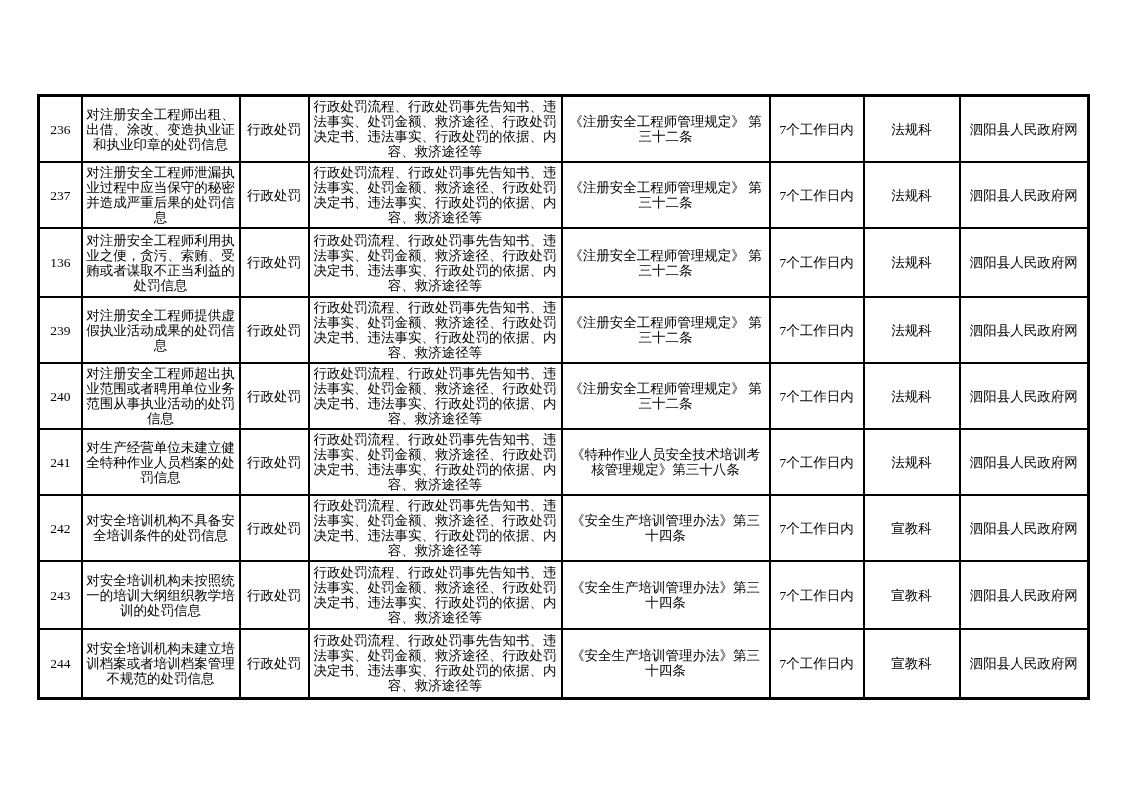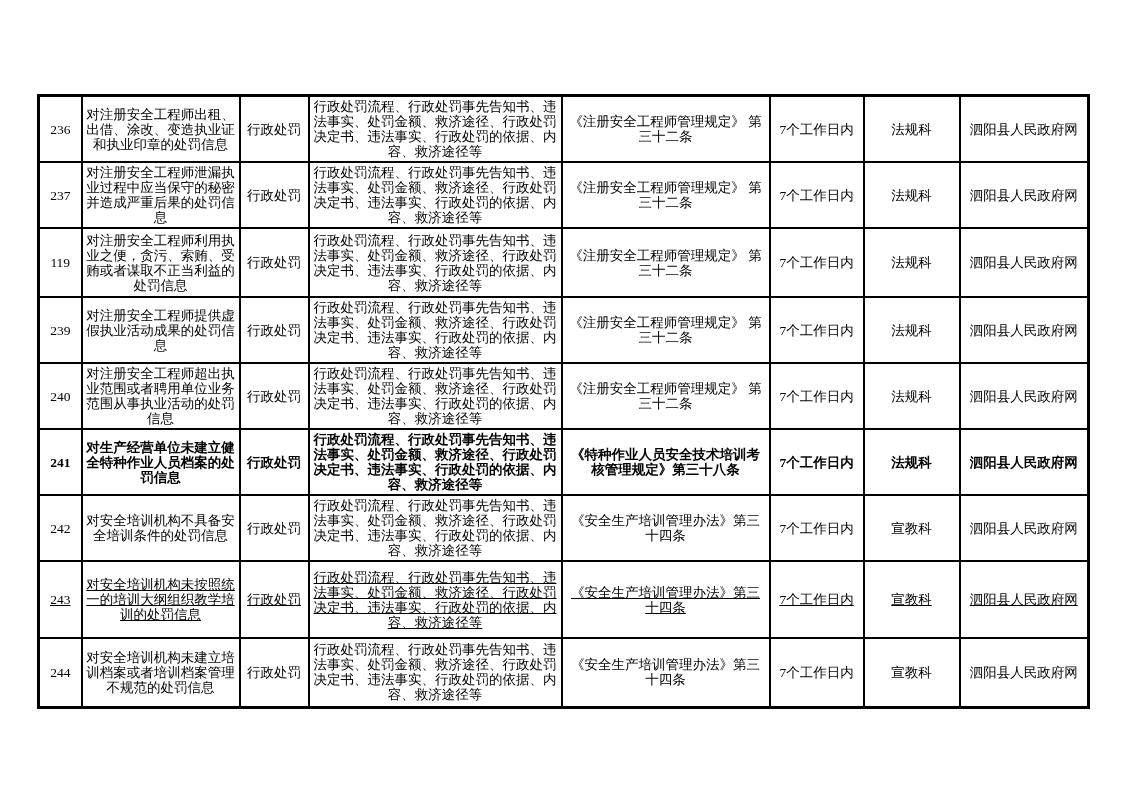--- a/index.html
+++ b/index.html
@@ -44,23 +44,23 @@
   col.col-legal   { width: 208px; }
   col.col-time    { width: 94px; }
   col.col-dept    { width: 96px; }
   col.col-web     { width: 129px; }
   
   tbody tr:nth-child(1) td { height: 66px; }
   tbody tr:nth-child(2) td { height: 56px; }
   tbody tr:nth-child(3) td { height: 69px; margin-left: 36px; }
   tbody tr:nth-child(4) td { height: 61px; margin-left: 45px; }
   tbody tr:nth-child(5) td { height: 60px; }
-  tbody tr:nth-child(6) td { height: 61px; font-weight: bold; }
+  tbody tr:nth-child(6) td { height: 61px; }
   tbody tr:nth-child(7) td { height: 61px; }
-  tbody tr:nth-child(8) td { height: 77px; text-decoration: underline; }
+  tbody tr:nth-child(8) td { height: 68px; }
   tbody tr:nth-child(9) td { height: 69px; }
   td.c-content { padding: 1px 2px; }
   td.c-legal   { padding: 1px 6px; }
 </style>
 </head>
 <body>
 
 <div class="page">
   <table class="penalty-table">
     <colgroup>
@@ -88,21 +88,21 @@
     <td class="c-index">237</td>
     <td class="c-desc">对注册安全工程师泄漏执业过程中应当保守的秘密并造成严重后果的处罚信息</td>
     <td class="c-type">行政处罚</td>
     <td class="c-content">行政处罚流程、行政处罚事先告知书、违法事实、处罚金额、救济途径、行政处罚决定书、违法事实、行政处罚的依据、内容、救济途径等</td>
     <td class="c-legal">《注册安全工程师管理规定》 第三十二条</td>
     <td class="c-time">7个工作日内</td>
     <td class="c-dept">法规科</td>
     <td class="c-web">泗阳县人民政府网</td>
   </tr>
         <tr>
-    <td class="c-index">119</td>
+    <td class="c-index">136</td>
     <td class="c-desc">对注册安全工程师利用执业之便，贪污、索贿、受贿或者谋取不正当利益的处罚信息</td>
     <td class="c-type">行政处罚</td>
     <td class="c-content">行政处罚流程、行政处罚事先告知书、违法事实、处罚金额、救济途径、行政处罚决定书、违法事实、行政处罚的依据、内容、救济途径等</td>
     <td class="c-legal">《注册安全工程师管理规定》 第三十二条</td>
     <td class="c-time">7个工作日内</td>
     <td class="c-dept">法规科</td>
     <td class="c-web">泗阳县人民政府网</td>
   </tr>
         <tr>
     <td class="c-index">239</td>

